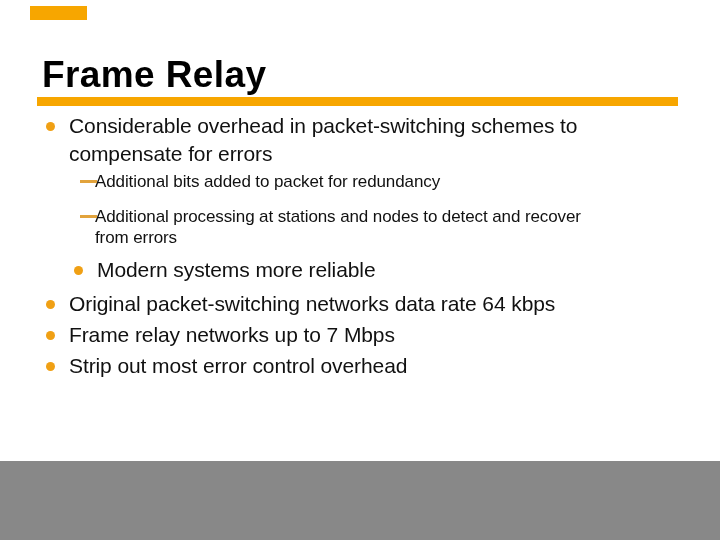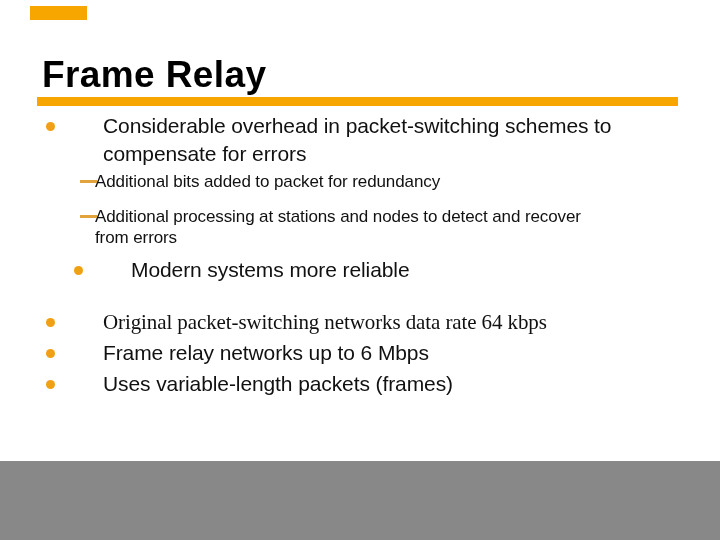--- a/index.html
+++ b/index.html
@@ -30,38 +30,38 @@
   .title-rule{
     position:absolute;left:37px;top:97px;width:641px;height:9px;
     background:var(--accent);
   }
   .content{
     position:absolute;left:0;top:112px;width:700px;
     list-style:none;margin:0;padding:0;
   }
   .content li{position:relative;color:var(--text);}
   li.lv1{
-    padding-left:103px;width:600px;
+    padding-left:69px;width:600px;
     font-size:21px;line-height:28px;
     letter-spacing:-0.1px;
   }
   li.lv2{
     padding-left:95px;width:520px;
     font-size:17px;line-height:21px;
     letter-spacing:-0.1px;
   }
   .dot{
     position:absolute;left:46px;top:10px;width:9px;height:9px;
     border-radius:50%;background:var(--bullet);
   }
   .dash{
     position:absolute;left:80px;top:9px;width:17px;height:3px;
     background:var(--dash);
   }
-  .mt3{margin-top:3px;} .mt5{margin-top:14px;} .mt6{margin-top:24px;font-family:Liberation Serif, serif;} .mt8{margin-top:8px;margin-left:28px;}
+  .mt3{margin-top:3px;} .mt5{margin-top:14px;} .mt6{margin-top:6px;} .mt8{margin-top:8px;margin-left:28px;}
   .bottom-bar{
     position:absolute;left:10px;top:519px;width:700px;height:18px;
     background:var(--accent);
   }
 </style>
 </head>
 <body>
 
 <div class="slide">
 
@@ -87,23 +87,23 @@
     <li class="lv1 mt8">
       <span class="dot"></span>
       <span>Modern systems more reliable</span>
     </li>
     <li class="lv1 mt6">
       <span class="dot"></span>
       <span>Original packet-switching networks data rate 64 kbps</span>
     </li>
     <li class="lv1 mt3">
       <span class="dot"></span>
-      <span>Frame relay networks up to 6 Mbps</span>
+      <span>Frame relay networks up to 7 Mbps</span>
     </li>
     <li class="lv1 mt3">
       <span class="dot"></span>
-      <span>Uses variable-length packets (frames)</span>
+      <span>Strip out most error control overhead</span>
     </li>
   </ul>
 
   <div class="bottom-bar"></div>
 
 </div>
 
 </body></html>

